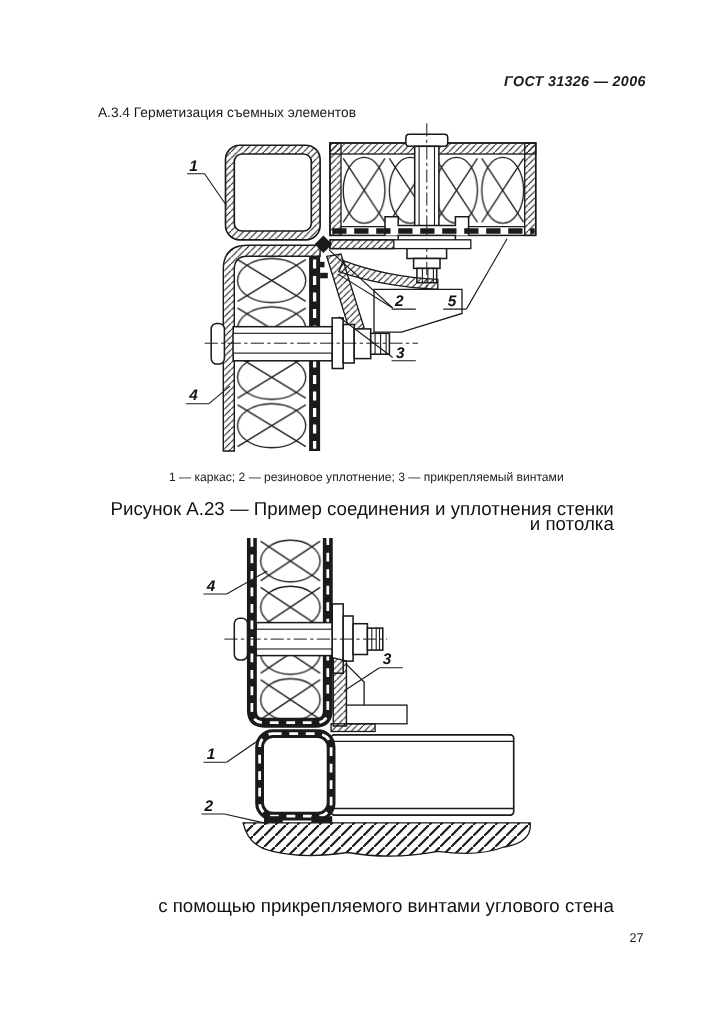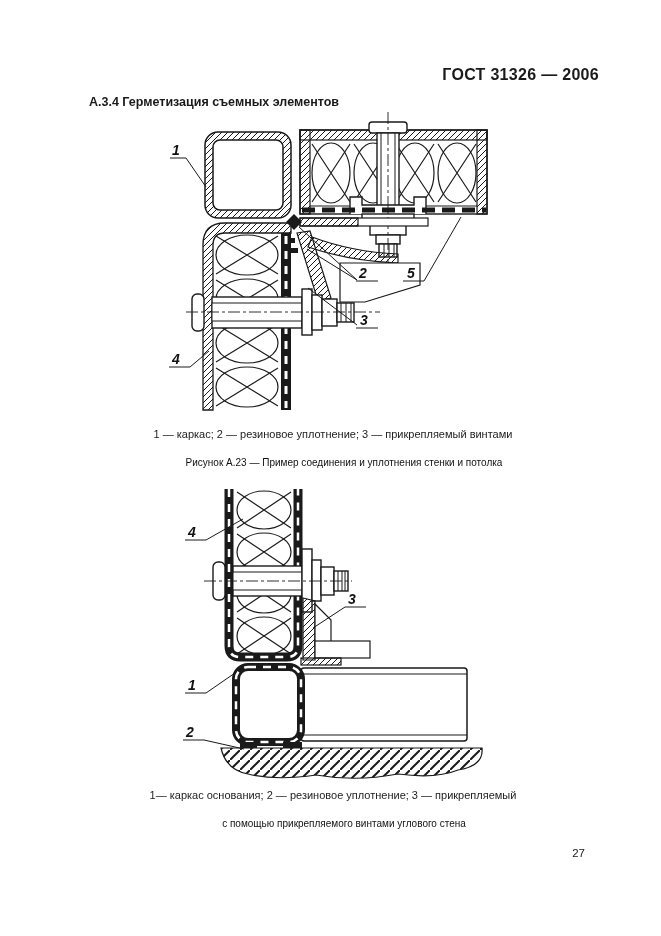--- a/index.html
+++ b/index.html
@@ -1,25 +1,25 @@
 <!DOCTYPE html>
 <html><head>
 <meta charset="utf-8">
 <style>
   html,body{margin:0;padding:0;}
   body{
     width:661px;height:936px;position:relative;background:#ffffff;
     font-family:"Liberation Sans", sans-serif;color:#1a1a1a;overflow:hidden;
   }
   .abs{position:absolute;}
-  .doc-code{top:66px;right:62px;font-size:16px;font-weight:bold;letter-spacing:.3px;}
-  .section-title{top:95px;left:89px;font-size:12.5px;font-weight:bold;}
+  .doc-code{top:66px;right:74px;font-size:13px;font-weight:bold;letter-spacing:.3px;font-style:italic;}
+  .section-title{top:95px;left:89px;font-size:12.5px;font-weight:normal;}
   .fig-svg{left:0;}
   .legend{left:103px;width:460px;text-align:center;font-size:11px;line-height:13px;color:#222;}
-  .caption{left:114px;width:460px;text-align:center;font-size:10px;line-height:14px;color:#111;}
+  .caption{left:98px;width:460px;text-align:right;font-size:17px;line-height:14px;color:#111;}
   .page-num{top:847px;right:76px;font-size:11.5px;}
   svg text.callout{
     font-family:"Liberation Sans", sans-serif;
     font-style:italic;font-weight:600;font-size:14px;fill:#111;
   }
 </style>
 </head>
 <body>
 
 <div class="abs doc-code">ГОСТ 31326 — 2006</div>
@@ -196,19 +196,18 @@
     <line x1="183" y1="740" x2="204" y2="740"></line>
     <line x1="204" y1="740" x2="244" y2="749"></line>
     <text class="callout" x="188" y="537" stroke="none">4</text>
     <text class="callout" x="348" y="604" stroke="none">3</text>
     <text class="callout" x="188" y="690" stroke="none">1</text>
     <text class="callout" x="186" y="737" stroke="none">2</text>
   </g>
 </svg>
 
 <div class="abs legend" style="top:789px">
-  <div class="legend-line">1— каркас основания; 2 — резиновое уплотнение; 3 — прикрепляемый</div>
 </div>
 <div class="abs caption" style="top:817px">
   <div>с помощью прикрепляемого винтами углового стена</div>
 </div>
 
 <div class="abs page-num">27</div>
 
 </body></html>

